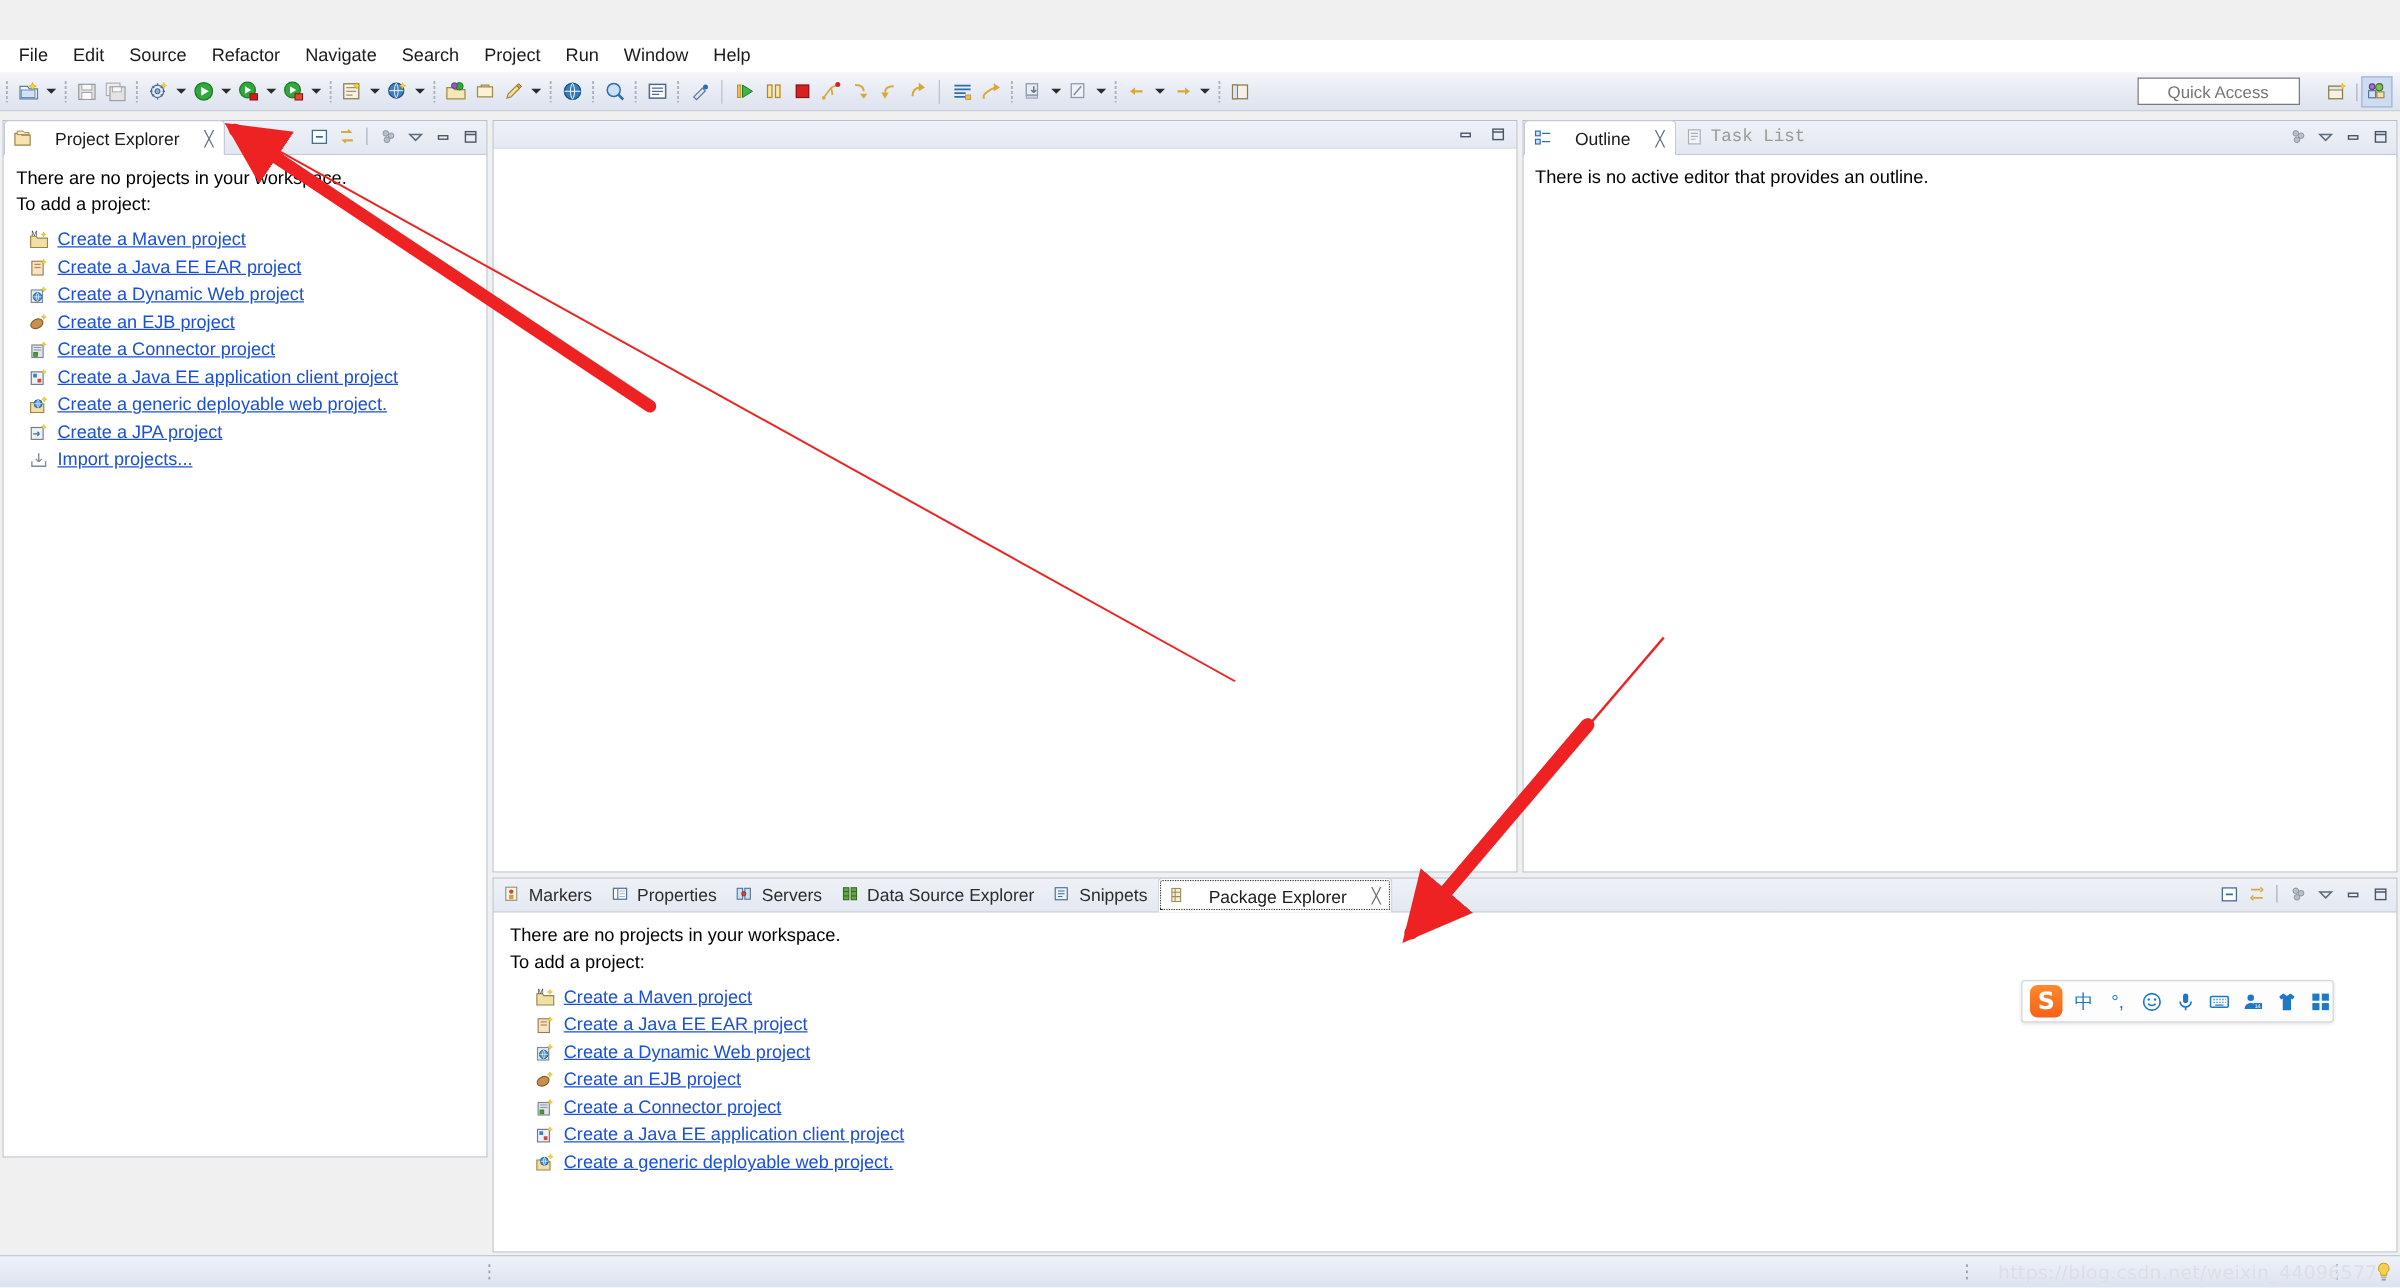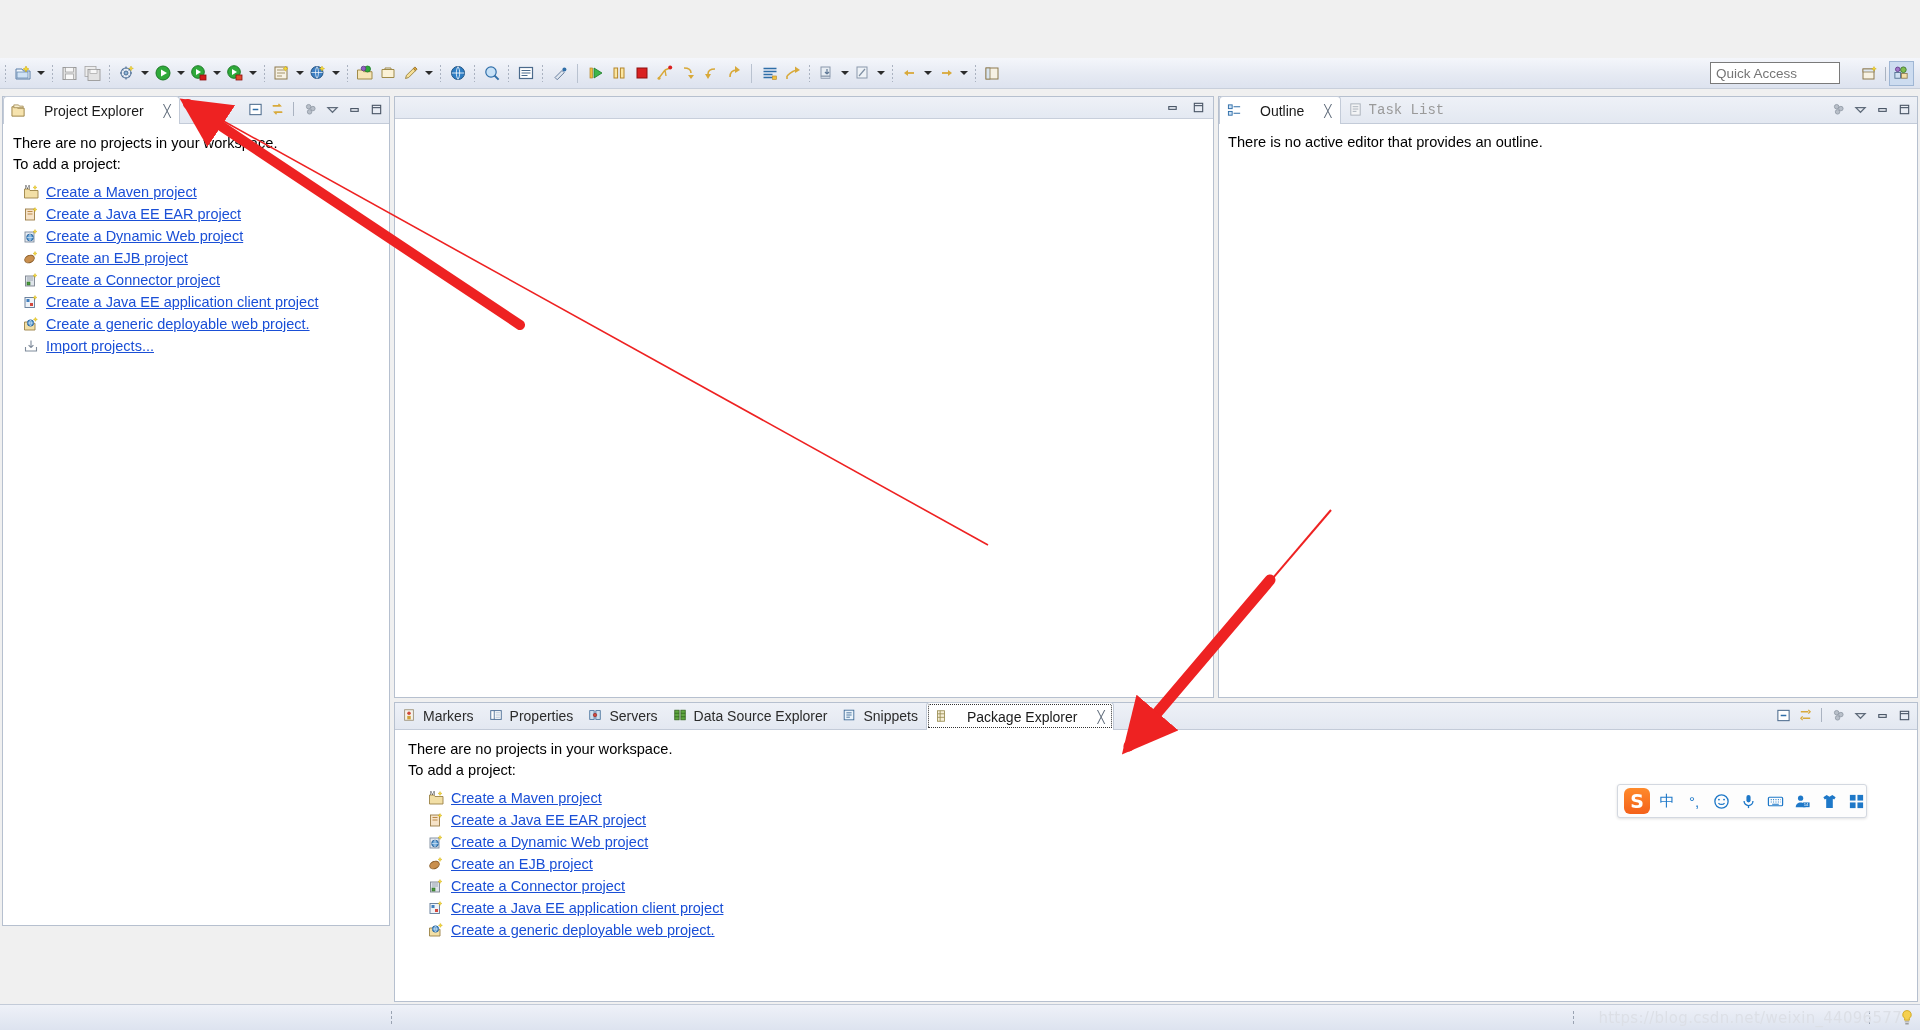--- a/index.html
+++ b/index.html
@@ -92,21 +92,21 @@
   .tb-arrow:after {
     content: ""; width: 0; height: 0;
     border-left: 4px solid transparent; border-right: 4px solid transparent;
     border-top: 4px solid #2b2b2b;
   }
   .quick-access {
     position: absolute; right: 80px; top: 4px;
     width: 130px; height: 22px;
     border: 1px solid #7a7a7a; background: #ffffff;
     font-size: 13.5px; color: #5c5c5c;
-    padding: 1px 5px; line-height: 19px;
+    padding: 1px 23px; line-height: 19px;
     outline: none; font-family: "Liberation Sans", sans-serif;
   }
   .tb-right {
     position: absolute; right: 6px; top: 3px; display: flex; align-items: center;
   }
   .persp-btn {
     width: 25px; height: 25px; display: flex; align-items: center; justify-content: center;
   }
   .persp-btn.active { background: #cddcf0; border: 1px solid #9fb6d4; }
 
@@ -248,20 +248,32 @@
     position: absolute; left: 0; top: 0; width: 1920px; height: 1030px;
     pointer-events: none;
   }
 </style>
 </head>
 <body>
 
 <div id="app">
 
 
+  <div class="menubar">
+    <div class="menu-item">File</div>
+    <div class="menu-item">Edit</div>
+    <div class="menu-item">Source</div>
+    <div class="menu-item">Refactor</div>
+    <div class="menu-item">Navigate</div>
+    <div class="menu-item">Search</div>
+    <div class="menu-item">Project</div>
+    <div class="menu-item">Run</div>
+    <div class="menu-item">Window</div>
+    <div class="menu-item">Help</div>
+  </div>
 
   <div class="toolbar">
 
     <div class="tb-grip"></div>
     <div class="tb-btn">
       <svg width="18" height="18" viewBox="0 0 18 18">
         <path d="M2 5h6l1.5 2H16v8H2z" fill="#f2f7fc" stroke="#5a7fa8" stroke-width="1"></path>
         <rect x="3" y="8" width="11" height="6" fill="#cfe2f5" stroke="#5a7fa8" stroke-width=".7"></rect>
         <path d="M12 2l.9 2.1L15 5l-2.1.9L12 8l-.9-2.1L9 5l2.1-.9z" fill="#f5d93a" stroke="#c9a400" stroke-width=".5"></path>
       </svg>
@@ -651,20 +663,30 @@
             <svg width="16" height="16" viewBox="0 0 16 16">
               <path d="M1.5 6h4l1 1.3H12V14H1.5z" fill="#f2dfa6" stroke="#9b8245" stroke-width=".9"></path>
               <circle cx="7.5" cy="7" r="3.2" fill="#4d93d0" stroke="#235c93" stroke-width=".8"></circle>
               <path d="M4.3 7h6.4M7.5 3.8c1.2 1.5 1.2 4.9 0 6.4M7.5 3.8c-1.2 1.5-1.2 4.9 0 6.4" stroke="#fff" stroke-width=".5" fill="none"></path>
               <path d="M12.4 1.4l.6 1.4 1.4.6-1.4.6-.6 1.4-.6-1.4-1.4-.6 1.4-.6z" fill="#f5d93a" stroke="#c9a400" stroke-width=".4"></path>
             </svg>
           </span>
           <a>Create a generic deployable web project.</a>
         </div>
 
+        <div class="link-row">
+          <span class="licon">
+            <svg width="16" height="16" viewBox="0 0 16 16">
+              <rect x="2" y="4" width="9.5" height="9.5" fill="#eef1f5" stroke="#6c7b8e" stroke-width=".9"></rect>
+              <path d="M3.5 9h5M8.5 9l-1.6-1.6M8.5 9L6.9 10.6" stroke="#3f6fa5" stroke-width="1" fill="none"></path>
+              <path d="M12 1.5l.6 1.4L14 3.5l-1.4.6-.6 1.4-.6-1.4L10 3.5l1.4-.6z" fill="#f5d93a" stroke="#c9a400" stroke-width=".4"></path>
+            </svg>
+          </span>
+          <a>Create a JPA project</a>
+        </div>
 
 
         <div class="link-row">
           <span class="licon">
             <svg width="16" height="16" viewBox="0 0 16 16">
               <path d="M2.5 9v4h11V9" fill="none" stroke="#7f8b9b" stroke-width="1.1"></path>
               <path d="M8 2.5v7M8 9.5L5.6 7.1M8 9.5l2.4-2.4" fill="none" stroke="#7f8b9b" stroke-width="1.1"></path>
             </svg>
           </span>
           <a>Import projects...</a>

